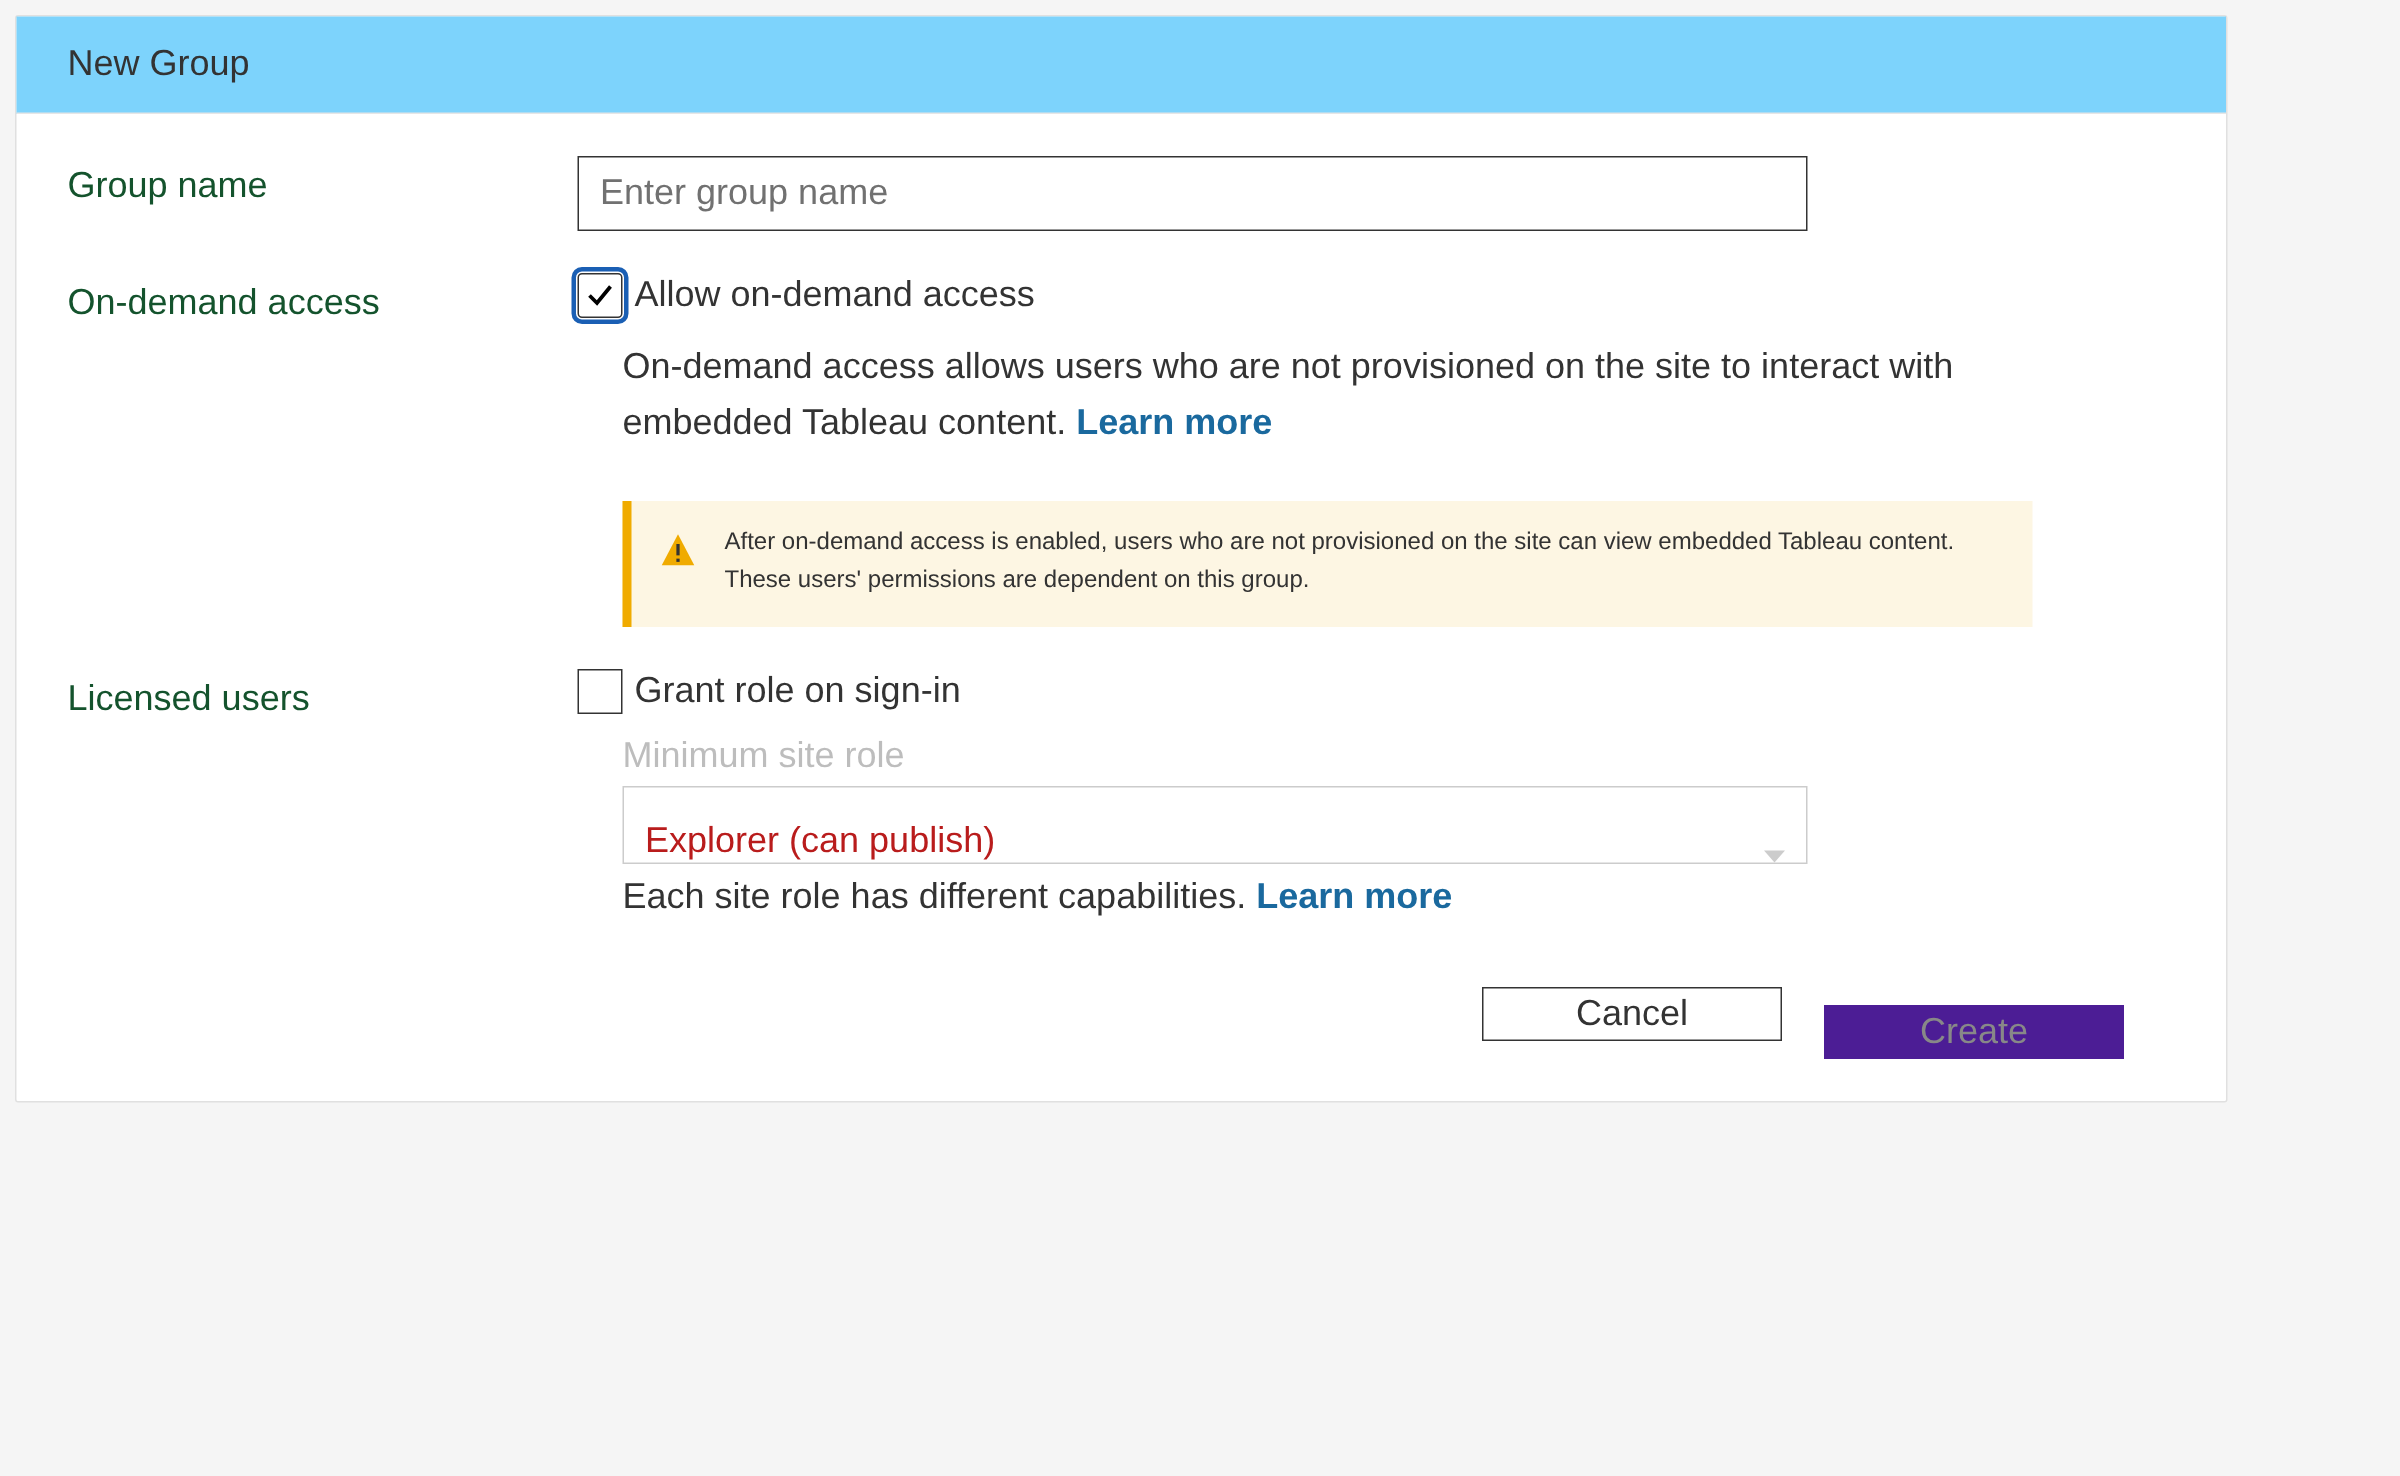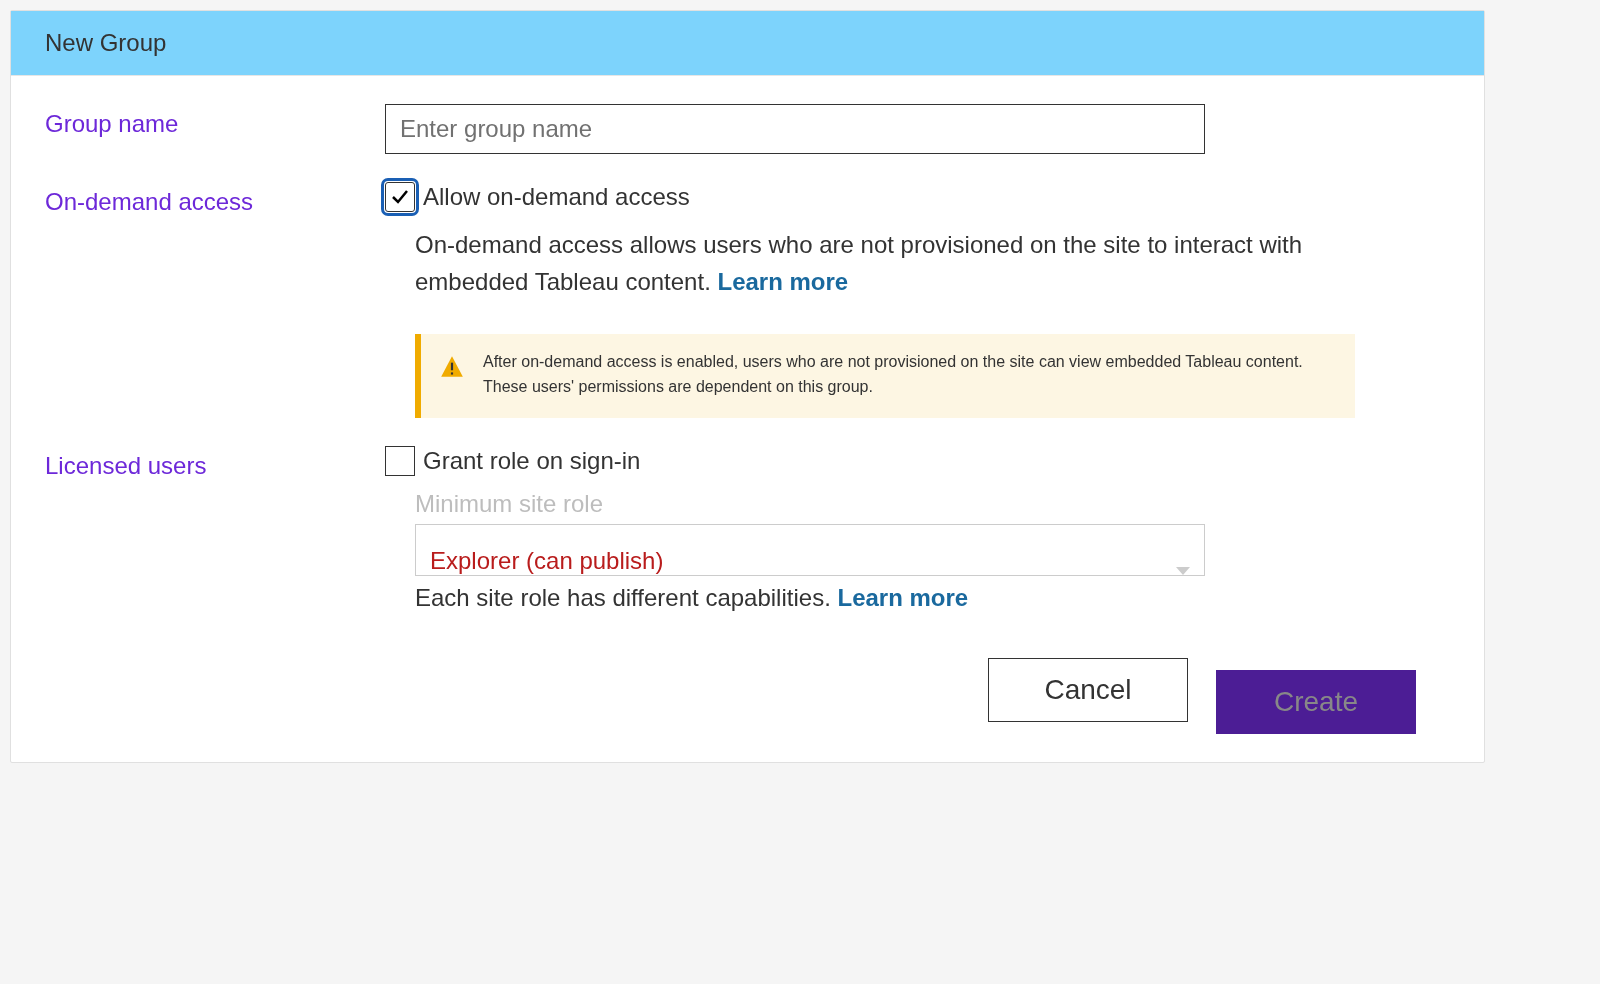--- a/index.html
+++ b/index.html
@@ -26,21 +26,21 @@
   }
   .form-row {
     display: flex;
     align-items: flex-start;
     margin-bottom: 28px;
   }
   .form-row:last-of-type { margin-bottom: 18px; }
   .row-label {
     flex: 0 0 320px;
     font-size: 24px;
-    color: #6d28d9;
+    color: #14532d;
     padding-top: 6px;
   }
   .row-content {
     flex: 1;
     max-width: 820px;
     margin-left: 20px;
   }
   .text-input {
     width: 100%;
     height: 50px;
@@ -141,22 +141,22 @@
     padding-left: 30px;
   }
   .dialog-footer {
     display: flex;
     justify-content: flex-end;
     gap: 28px;
     padding: 18px 34px 0 34px;
   }
   .btn {
     min-width: 200px;
-    height: 64px;
-    font-size: 28px;
+    height: 36px;
+    font-size: 24px;
     border: none;
     cursor: pointer;
     font-family: inherit;
   }
   .btn-secondary {
     background: #fff;
     border: 1px solid #333;
     color: #333;
   }
   .btn-primary {

